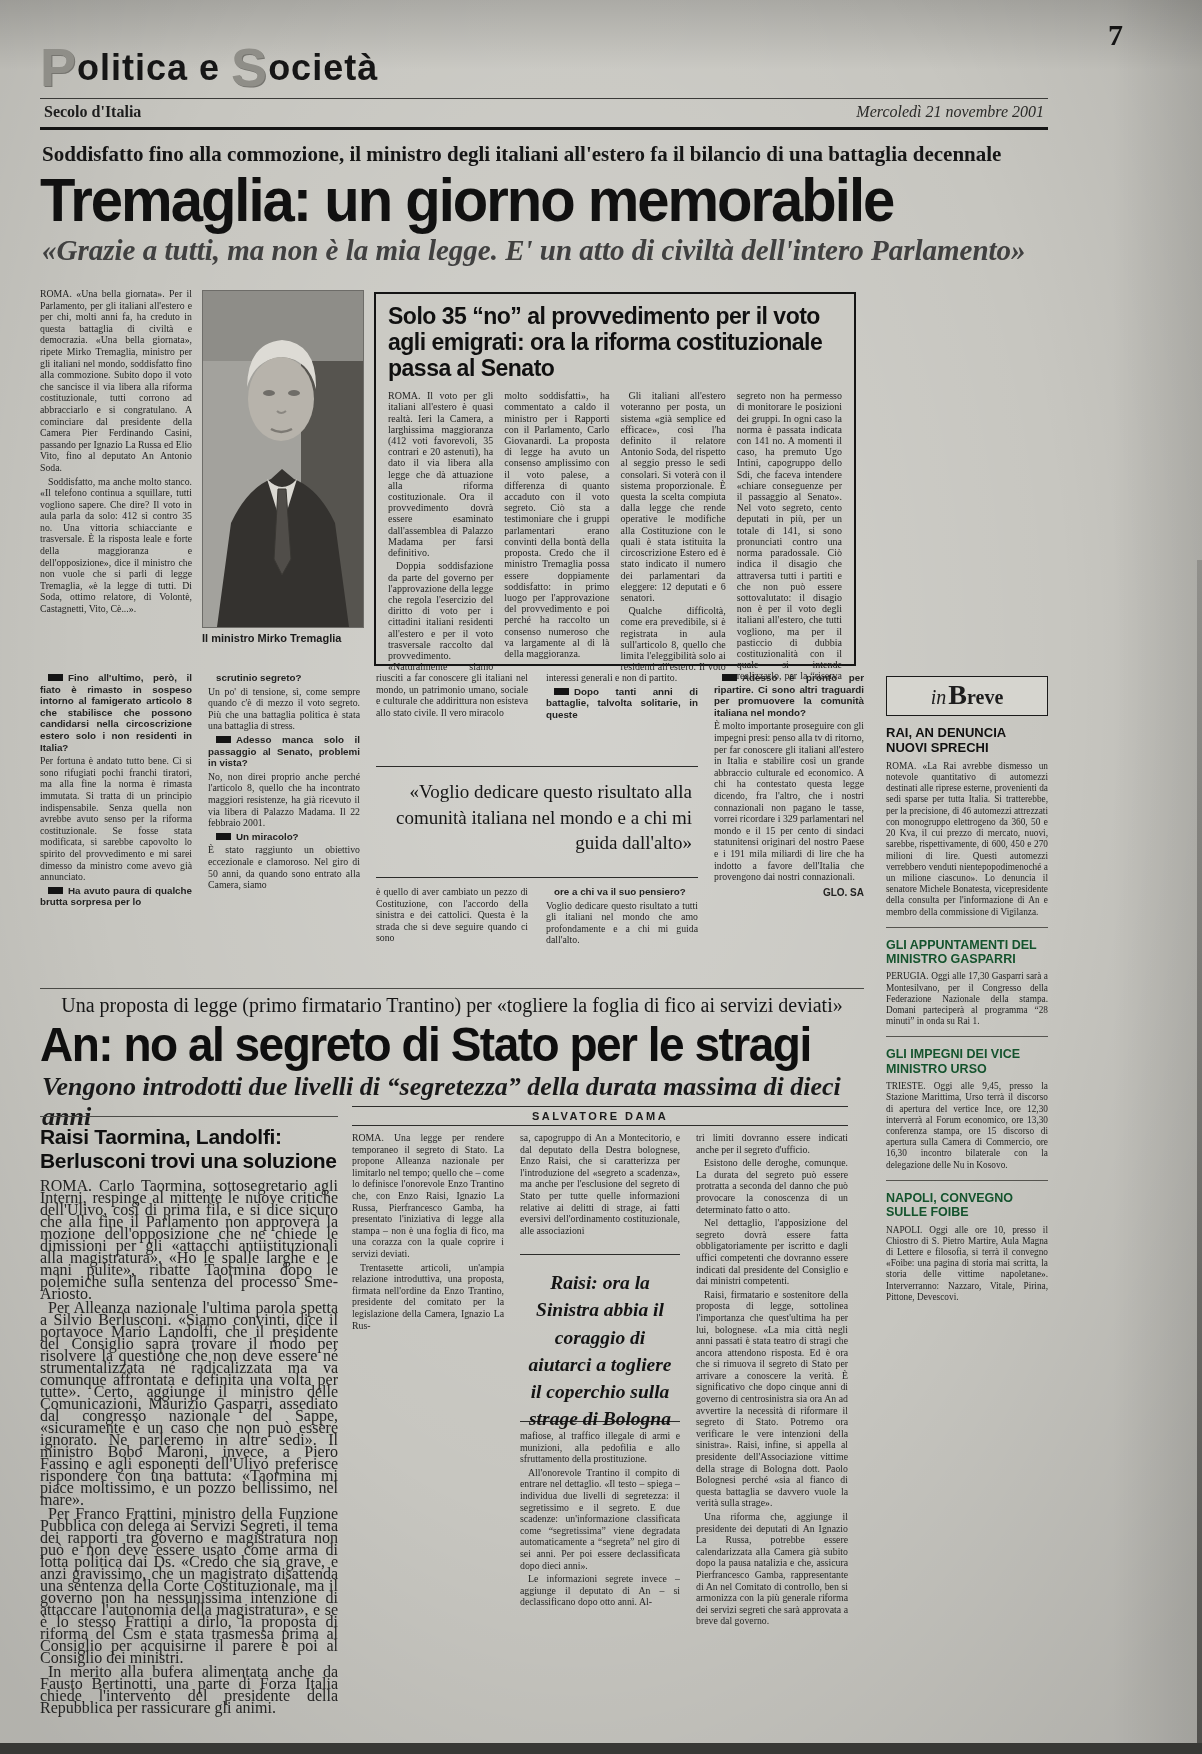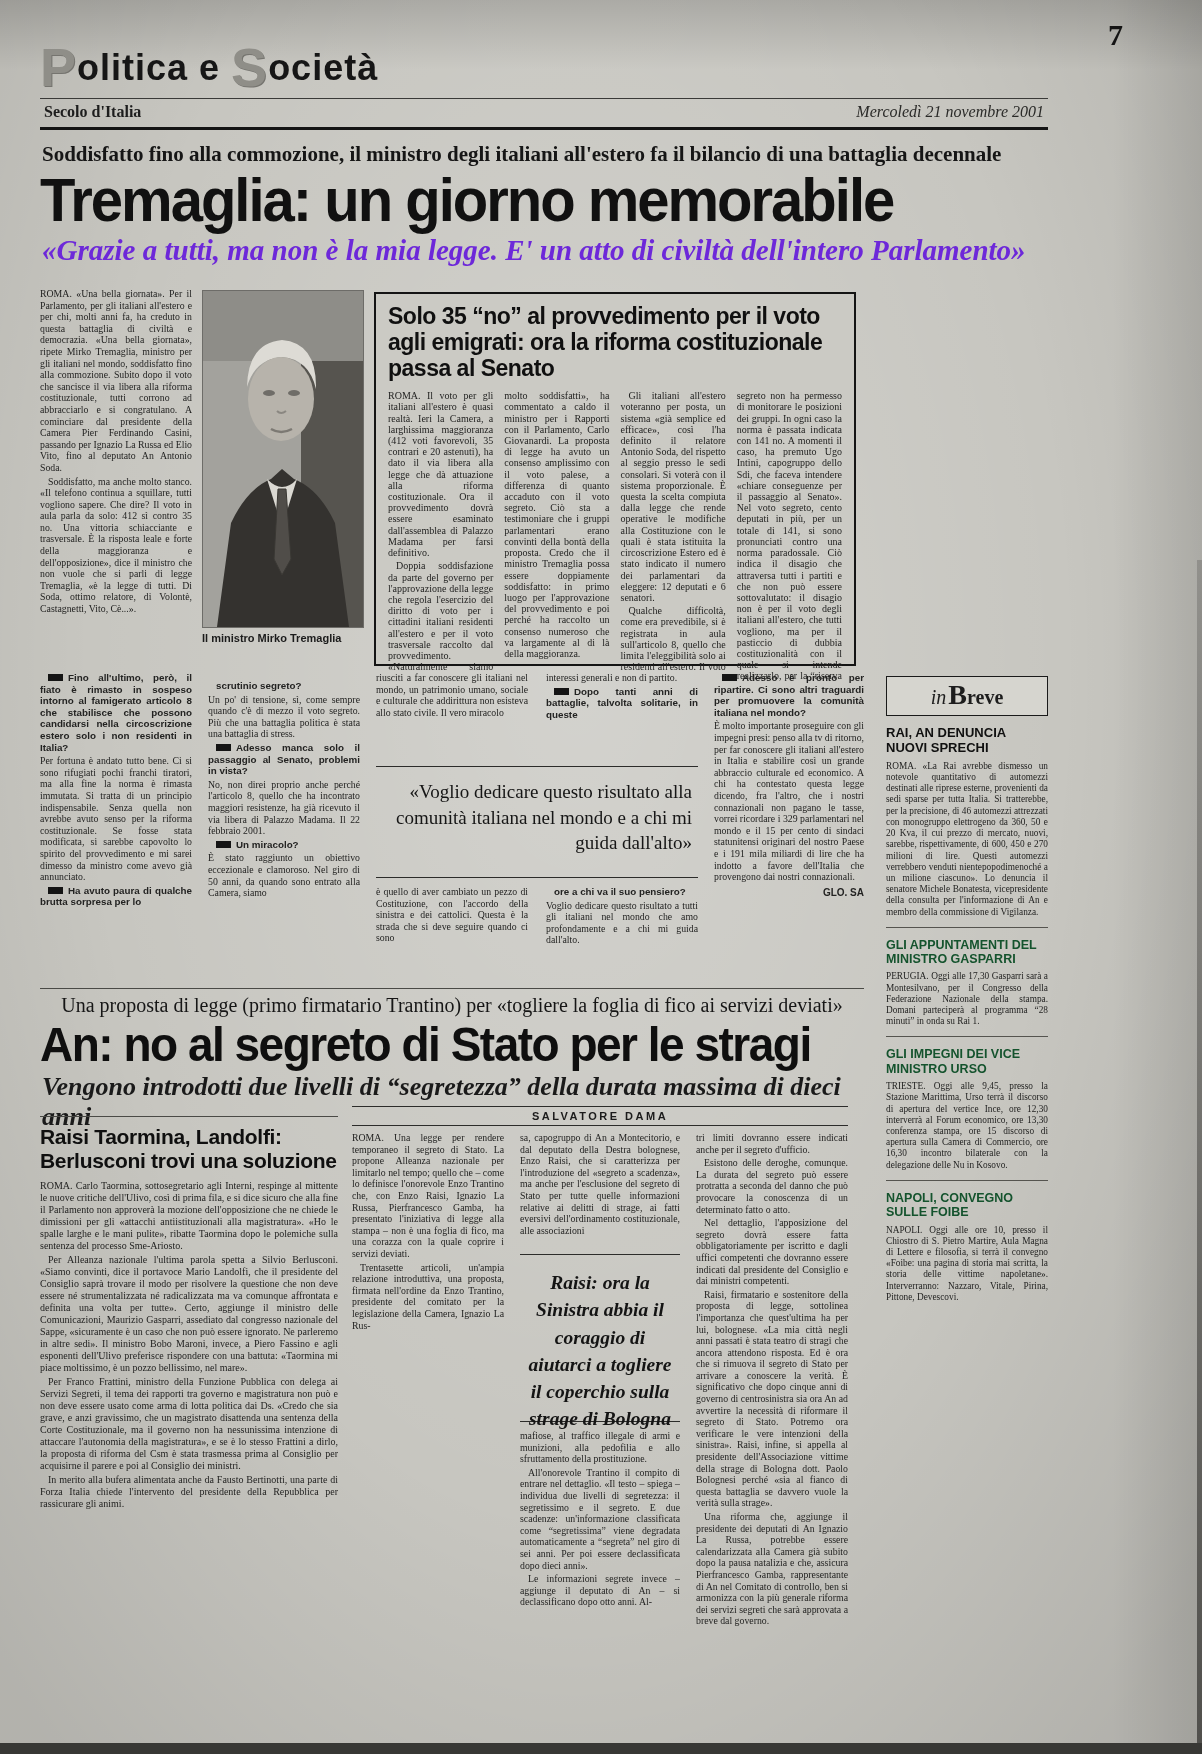--- a/index.html
+++ b/index.html
@@ -23,21 +23,21 @@
   .section-title .bigcap { font-size:54px; color:#8f8e88; text-shadow:1px 1px 0 #75746f; vertical-align:-6px;}
   .section-title .rest { font-size:36px; }
 
   .dateline { border-top:1px solid #3a3a38; border-bottom:3px solid #141414;
     padding:4px 4px 6px 4px; display:flex; justify-content:space-between; align-items:baseline; }
   .dateline .masthead { font:bold 16px "Liberation Serif", serif; }
   .dateline .issuedate { font:italic 16px "Liberation Serif", serif; color:#2a2a28;}
 
   .kicker1 { font:bold 21px "Liberation Serif", serif; color:#161616; }
   .mainhead { font:800 58px "Liberation Sans", sans-serif; letter-spacing:-2px; line-height:1.0; color:#111; transform:scaleY(1.05); transform-origin:left top;}
-  .subhead1 { font:bold italic 29px "Liberation Serif", serif; color:#6d28d9; letter-spacing:0px;}
+  .subhead1 { font:bold italic 29px "Liberation Serif", serif; color:#404040; letter-spacing:0px;}
 
   .bodytext { font-family:"Liberation Serif", serif; font-size:9.8px; line-height:11.6px;
     text-align:justify; color:#232322; }
   .bodytext p { margin-bottom:2px; text-indent:8px; }
   .bodytext p.noindent { text-indent:0; }
   .clip { overflow:hidden; }
 
   .photo-frame { background:#9f9e99; border:1px solid #6d6c68; }
   .photo-caption { font:bold 11px "Liberation Sans", sans-serif; margin-top:4px; color:#1b1b1b;}
 
@@ -135,21 +135,21 @@
       </div>
     </div>
   </div>
 
   <div class="abs" style="left:40px; top:672px; width:824px; height:318px;">
     <div class="abs bodytext clip" style="left:0; top:0; width:152px; height:318px;">
       <p class="q">Fino all'ultimo, però, il fiato è rimasto in sospeso intorno al famigerato articolo 8 che stabilisce che possono candidarsi nella circoscrizione estero solo i non residenti in Italia?</p>
       <p class="noindent">Per fortuna è andato tutto bene. Ci si sono rifugiati pochi franchi tiratori, ma alla fine la norma è rimasta immutata. Si tratta di un principio indispensabile. Senza quella non avrebbe avuto senso per la riforma costituzionale. Se fosse stata modificata, si sarebbe capovolto lo spirito del provvedimento e mi sarei dimesso da ministro come avevo già annunciato.</p>
       <p class="q">Ha avuto paura di qualche brutta sorpresa per lo</p>
     </div>
-    <div class="abs bodytext clip" style="left:168px; top:0; width:152px; height:318px;margin-top:8px;">
+    <div class="abs bodytext clip" style="left:168px; top:0; width:152px; height:318px;">
       <p class="qcont">scrutinio segreto?</p>
       <p class="noindent">Un po' di tensione, sì, come sempre quando c'è di mezzo il voto segreto. Più che una battaglia politica è stata una battaglia di stress.</p>
       <p class="q">Adesso manca solo il passaggio al Senato, problemi in vista?</p>
       <p class="noindent">No, non direi proprio anche perché l'articolo 8, quello che ha incontrato maggiori resistenze, ha già ricevuto il via libera di Palazzo Madama. Il 22 febbraio 2001.</p>
       <p class="q">Un miracolo?</p>
       <p class="noindent">È stato raggiunto un obiettivo eccezionale e clamoroso. Nel giro di 50 anni, da quando sono entrato alla Camera, siamo</p>
     </div>
     <div class="abs bodytext clip" style="left:336px; top:0; width:152px; height:88px;">
       <p class="noindent">riusciti a far conoscere gli italiani nel mondo, un patrimonio umano, sociale e culturale che addirittura non esisteva allo stato civile. Il vero miracolo</p>
     </div>
@@ -173,21 +173,21 @@
   </div>
 
   <div class="abs kicker2" style="left:40px; top:988px; width:824px;text-align:center;">Una proposta di legge (primo firmatario Trantino) per «togliere la foglia di fico ai servizi deviati»</div>
   <div class="abs mainhead2" style="left:40px; top:1020px; width:830px;">An: no al segreto di Stato per le stragi</div>
   <div class="abs subhead2" style="left:42px; top:1072px; width:824px;">Vengono introdotti due livelli di “segretezza” della durata massima di dieci anni</div>
 
   <div class="abs byline" style="left:352px; top:1106px; width:496px;">SALVATORE DAMA</div>
 
   <div class="abs" style="left:40px; top:1116px; width:298px; height:622px;">
     <div class="taormina-title">Raisi Taormina, Landolfi: Berlusconi trovi una soluzione</div>
-    <div class="bodytext clip" style="height:552px; font-size:10px; line-height:12px;">
+    <div class="bodytext clip" style="height:552px; font-size:16px; line-height:12px;">
       <p class="noindent">ROMA. Carlo Taormina, sottosegretario agli Interni, respinge al mittente le nuove critiche dell'Ulivo, così di prima fila, e si dice sicuro che alla fine il Parlamento non approverà la mozione dell'opposizione che ne chiede le dimissioni per gli «attacchi antiistituzionali alla magistratura». «Ho le spalle larghe e le mani pulite», ribatte Taormina dopo le polemiche sulla sentenza del processo Sme-Ariosto.</p>
       <p>Per Alleanza nazionale l'ultima parola spetta a Silvio Berlusconi. «Siamo convinti, dice il portavoce Mario Landolfi, che il presidente del Consiglio saprà trovare il modo per risolvere la questione che non deve essere né strumentalizzata né radicalizzata ma va comunque affrontata e definita una volta per tutte». Certo, aggiunge il ministro delle Comunicazioni, Maurizio Gasparri, assediato dal congresso nazionale del Sappe, «sicuramente è un caso che non può essere ignorato. Ne parleremo in altre sedi». Il ministro Bobo Maroni, invece, a Piero Fassino e agli esponenti dell'Ulivo preferisce rispondere con una battuta: «Taormina mi piace moltissimo, è un pozzo bellissimo, nel mare».</p>
       <p>Per Franco Frattini, ministro della Funzione Pubblica con delega ai Servizi Segreti, il tema dei rapporti tra governo e magistratura non può e non deve essere usato come arma di lotta politica dai Ds. «Credo che sia grave, e anzi gravissimo, che un magistrato disattenda una sentenza della Corte Costituzionale, ma il governo non ha nessunissima intenzione di attaccare l'autonomia della magistratura», e se è lo stesso Frattini a dirlo, la proposta di riforma del Csm è stata trasmessa prima al Consiglio per acquisirne il parere e poi al Consiglio dei ministri.</p>
       <p>In merito alla bufera alimentata anche da Fausto Bertinotti, una parte di Forza Italia chiede l'intervento del presidente della Repubblica per rassicurare gli animi.</p>
     </div>
   </div>
 
   <div class="abs" style="left:352px; top:1132px; width:496px; height:606px;">
     <div class="abs bodytext clip" style="left:0; top:0; width:152px; height:606px;">
       <p class="noindent">ROMA. Una legge per rendere temporaneo il segreto di Stato. La propone Alleanza nazionale per limitarlo nel tempo; quello che – come lo definisce l'onorevole Enzo Trantino che, con Enzo Raisi, Ignazio La Russa, Pierfrancesco Gamba, ha presentato l'iniziativa di legge alla stampa – non è una foglia di fico, ma una corazza con la quale coprire i servizi deviati.</p>

